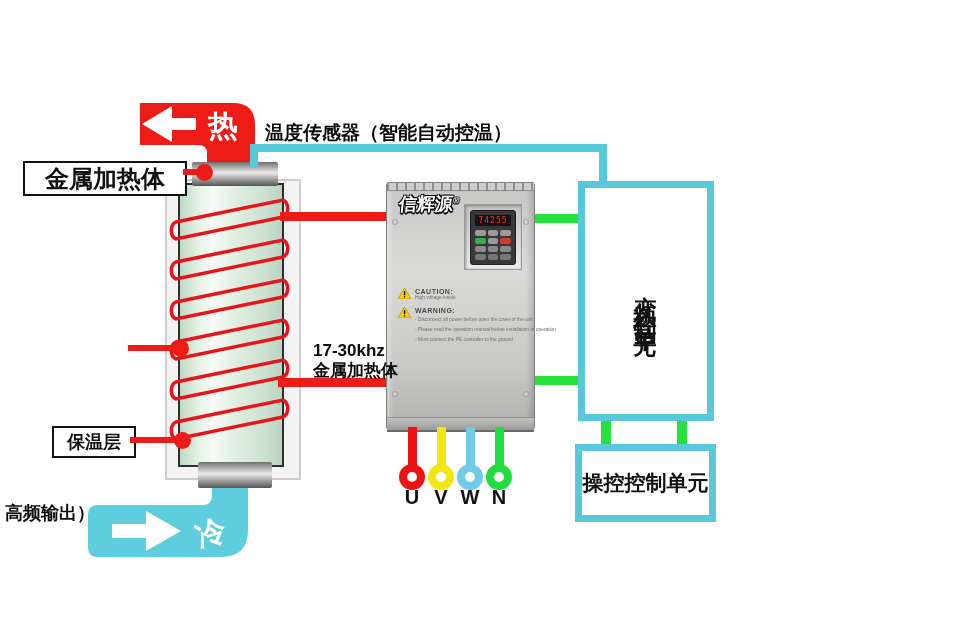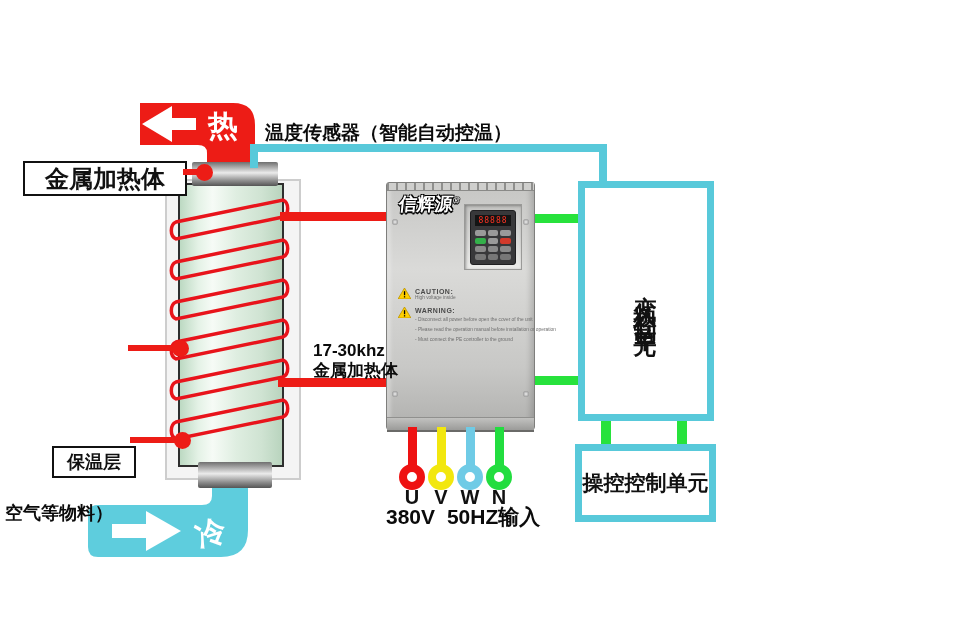--- a/index.html
+++ b/index.html
@@ -87,21 +87,21 @@
 
     <div class="abs" style="left:12px;top:9px;font-size:18px;font-weight:bold;color:#fff;transform:skewX(-6deg);
                 text-shadow:-1px -1px 0 #000,1px -1px 0 #000,-1px 1px 0 #000,1px 1px 0 #000,0 2px 0 #000;">
       <span>信辉源</span><sup style="font-size:8px;">®</sup>
     </div>
 
     <div class="abs" style="left:77px;top:21px;width:56px;height:64px;border:1px solid #9a9a98;
                 background:linear-gradient(180deg,#c4c4c2,#ececea);box-shadow:inset 1px 1px 3px rgba(0,0,0,.35);">
       <div class="abs" style="left:5px;top:5px;width:44px;height:53px;background:#38383a;border:1px solid #1f1f21;border-radius:3px;">
         <div class="abs" style="left:4px;top:4px;width:36px;height:11px;background:#141414;color:#ff3322;
-                    font-family:'DejaVu Sans Mono',monospace;font-size:8px;line-height:11px;text-align:center;letter-spacing:1px;">88888</div>
+                    font-family:'DejaVu Sans Mono',monospace;font-size:8px;line-height:11px;text-align:center;letter-spacing:1px;">74255</div>
         <div class="abs" style="left:4px;top:19px;width:36px;height:30px;display:grid;grid-template-columns:repeat(3,1fr);gap:2px;">
           <div class="vfd-btn" style="background:#9a9a9a;"></div>
           <div class="vfd-btn" style="background:#9a9a9a;"></div>
           <div class="vfd-btn" style="background:#9a9a9a;"></div>
           <div class="vfd-btn" style="background:#33b04a;"></div>
           <div class="vfd-btn" style="background:#9a9a9a;"></div>
           <div class="vfd-btn" style="background:#d23a2b;"></div>
           <div class="vfd-btn" style="background:#8a8a8a;"></div>
           <div class="vfd-btn" style="background:#8a8a8a;"></div>
           <div class="vfd-btn" style="background:#8a8a8a;"></div>
@@ -140,46 +140,45 @@
   <div class="wire" style="left:466px;background:#6fcbe6;"></div>
   <div class="wire" style="left:495px;background:#22dd3f;"></div>
   <div class="ring" style="left:399px;top:464px;border-color:#ee1212;"></div>
   <div class="ring" style="left:428px;top:464px;border-color:#f2e70e;"></div>
   <div class="ring" style="left:457px;top:464px;border-color:#6fcbe6;"></div>
   <div class="ring" style="left:486px;top:464px;border-color:#22dd3f;"></div>
   <div class="tlabel" style="left:399px;">U</div>
   <div class="tlabel" style="left:428px;">V</div>
   <div class="tlabel" style="left:457px;">W</div>
   <div class="tlabel" style="left:486px;">N</div>
-  <div class="abs cn" style="left:386px;top:503px;font-size:21px;word-spacing:6px;">380V 50HZ输入</div>
 
   <div class="cyanbox" style="left:578px;top:181px;width:136px;height:240px;">
     <span style="writing-mode:vertical-rl;font-size:23px;letter-spacing:8px;">变频控制单元</span>
   </div>
   <div class="cyanbox" style="left:575px;top:444px;width:141px;height:78px;">
     <span style="font-size:21px;">操控控制单元</span>
   </div>
 
   <div class="labelbox" style="left:23px;top:161px;width:160px;height:31px;font-size:24px;">
     <span>金属加热体</span>
   </div>
   <div class="ptr" style="left:183px;top:169px;width:18px;"></div>
   <div class="dot" style="left:196px;top:164px;"></div>
 
   <div class="ptr" style="left:128px;top:345px;width:48px;"></div>
   <div class="dot" style="left:172px;top:340px;"></div>
 
-  <div class="labelbox" style="left:52px;top:426px;width:80px;height:28px;font-size:18px;margin-top:20px;">
+  <div class="labelbox" style="left:52px;top:426px;width:80px;height:28px;font-size:18px;">
     <span>保温层</span>
   </div>
   <div class="ptr" style="left:130px;top:437px;width:46px;"></div>
   <div class="dot" style="left:174px;top:432px;"></div>
 
   <div class="abs cn" style="left:5px;top:500px;font-size:18px;line-height:26px;">
-    <div>空气等物料）</div>
+    <div>高频输出）</div>
   </div>
   <div class="abs cn" style="left:265px;top:120px;font-size:19px;">温度传感器（智能自动控温）</div>
   <div class="abs cn" style="left:313px;top:341px;font-size:17px;line-height:20px;">
     <div>17-30khz</div>
     <div>金属加热体</div>
   </div>
 
 </div>
 
 </body></html>

